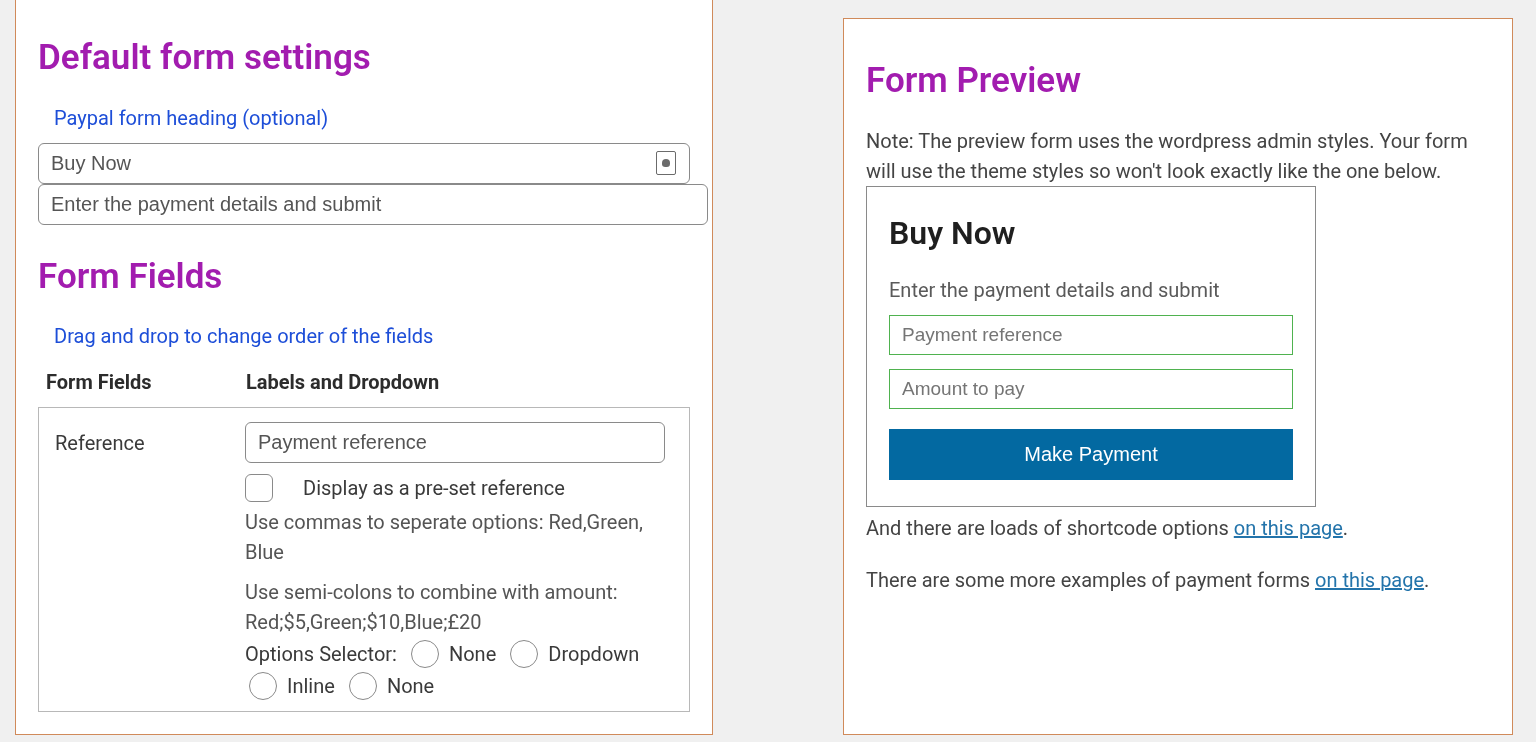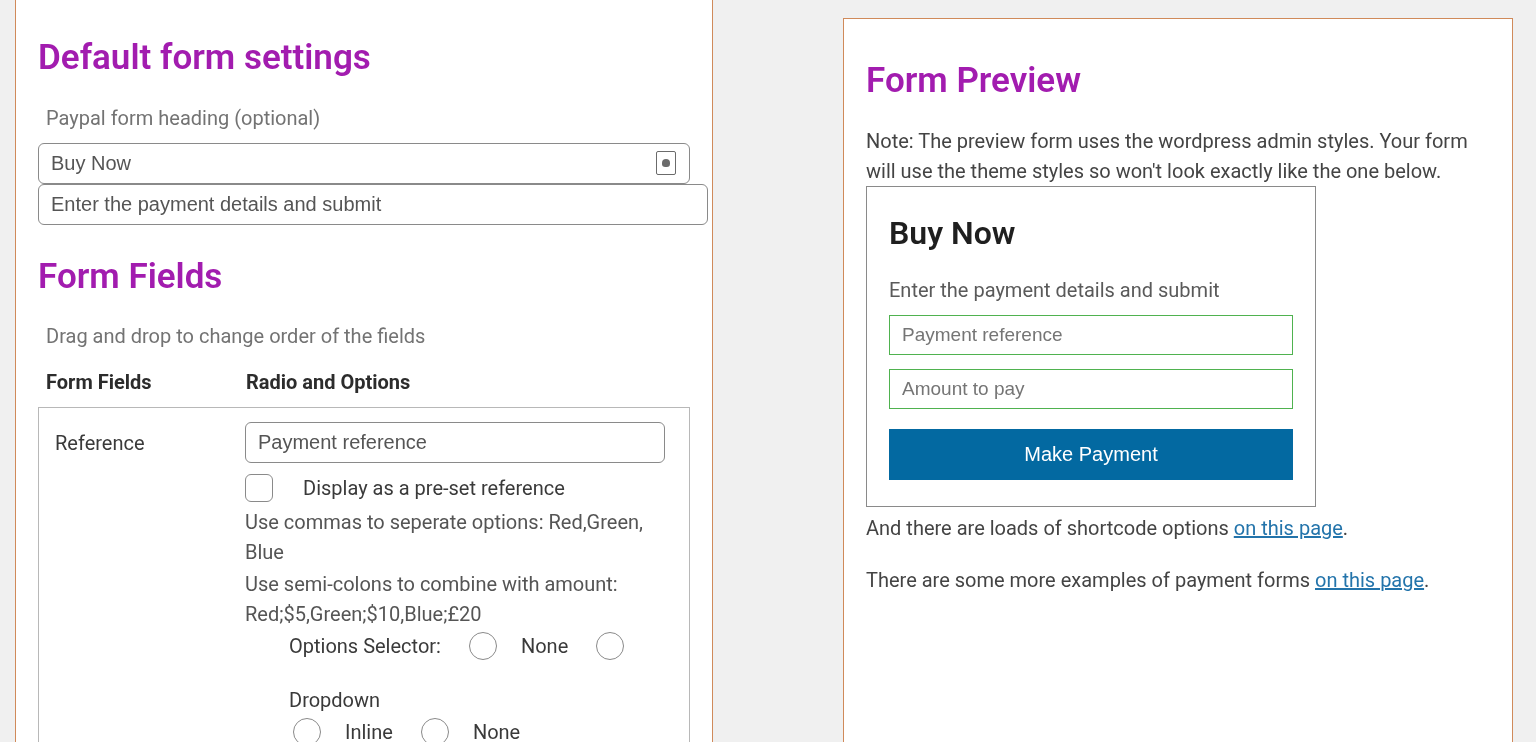--- a/index.html
+++ b/index.html
@@ -30,22 +30,22 @@
     width: 670px;
     margin-top: 18px;
   }
   h2.section {
     color: #a21caf;
     font-weight: 600;
     font-size: 35px;
     margin: 14px 0 18px 0;
   }
   .label-text {
-    color: #737373;
-    margin: 6px 0 10px 8px;
+    color: #1d4ed8;
+    margin: 6px 0 10px 16px;
   }
   .text-input {
     width: 100%;
     border: 1px solid #8a8a8a;
     border-radius: 6px;
     padding: 8px 12px;
     font-size: 20px;
     color: #555;
     background: #fff;
   }
@@ -123,23 +123,22 @@
     border: 1.5px solid #8a8a8a;
     border-radius: 6px;
     background: #fff;
     display: inline-block;
   }
   .note { color: #555; }
   .opt-row {
     display: flex;
     align-items: center;
     flex-wrap: wrap;
-    gap: 24px;
+    gap: 10px;
     margin-top: 2px;
-    margin-left: 44px;
   }
   .radio {
     width: 28px;
     height: 28px;
     border: 1.5px solid #8a8a8a;
     border-radius: 50%;
     background: #fff;
     display: inline-block;
     margin-left: 4px;
   }
@@ -208,32 +207,32 @@
     </div>
 
     <input type="text" class="text-input" style="width: 670px;" value="Enter the payment details and submit">
 
     <h2 class="section" style="margin-top:26px">Form Fields</h2>
     <div class="label-text">Drag and drop to change order of the fields</div>
 
     <div class="field-table">
       <div class="ft-head">
         <div class="col1">Form Fields</div>
-        <div class="col2">Radio and Options</div>
+        <div class="col2">Labels and Dropdown</div>
       </div>
       <div class="ft-body">
         <div class="col1">Reference</div>
         <div class="col2">
           <input type="text" class="small-input" value="Payment reference" style="">
           <div class="chk-row">
             <span class="chk"></span>
             <span>Display as a pre-set reference</span>
           </div>
           <div class="note" style="max-width:420px">Use commas to seperate options: Red,Green, Blue</div>
-          <div class="note" style="max-width:420px;margin-top:2px">Use semi-colons to combine with amount: Red;$5,Green;$10,Blue;£20</div>
+          <div class="note" style="max-width:420px;margin-top:10px">Use semi-colons to combine with amount: Red;$5,Green;$10,Blue;£20</div>
           <div class="opt-row">
             <span>Options Selector:</span>
             <span class="radio"></span>
             <span>None</span>
             <span class="radio"></span>
             <span>Dropdown</span>
           </div>
           <div class="opt-row">
             <span class="radio"></span>
             <span>Inline</span>

